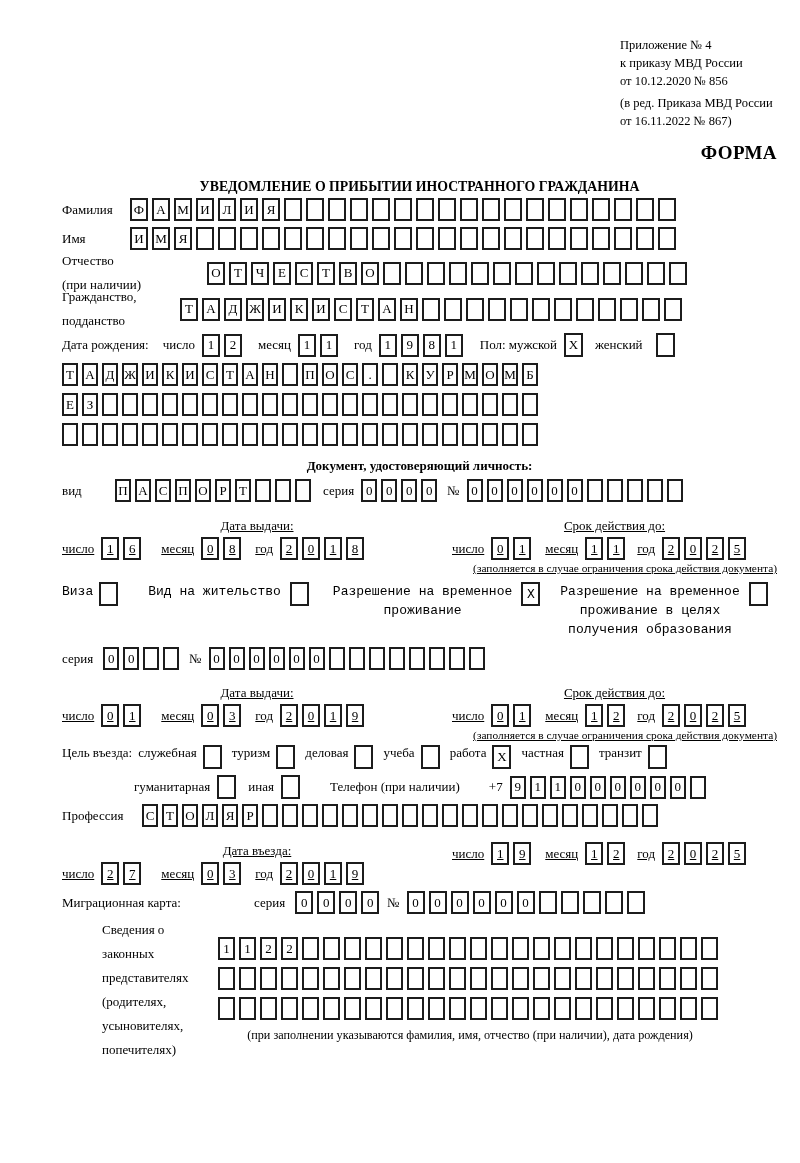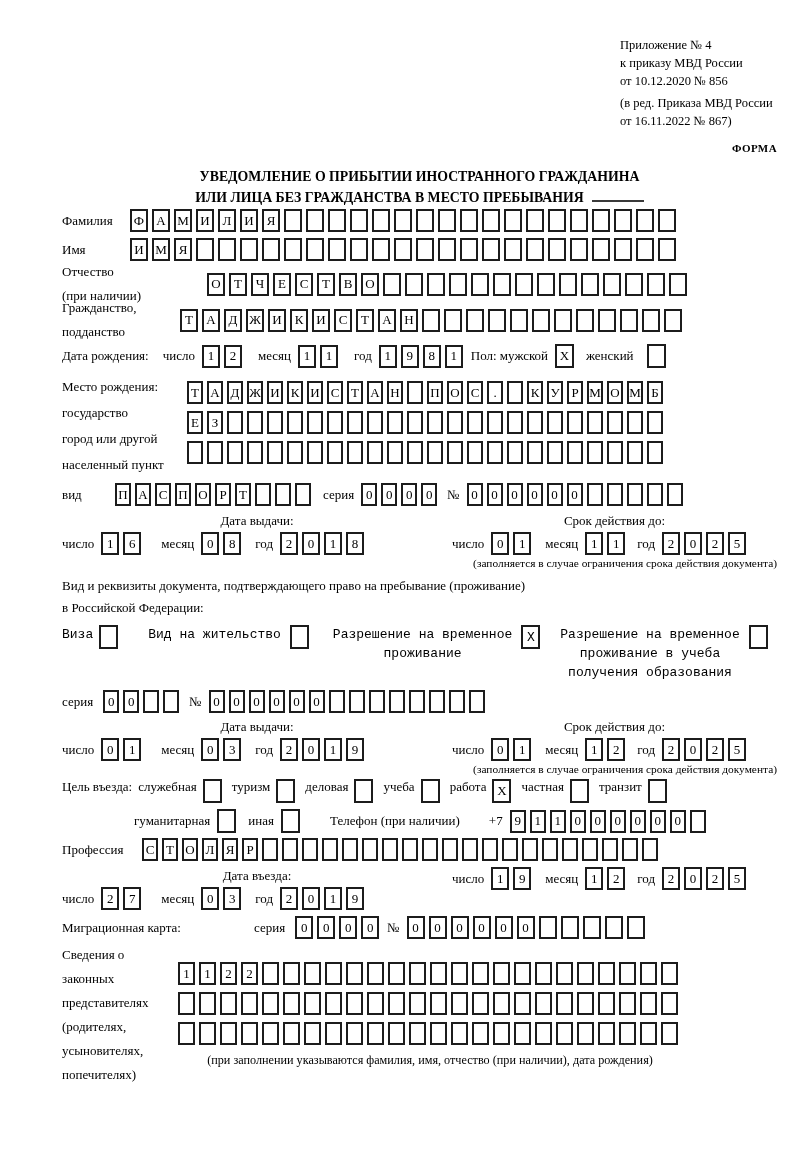--- a/index.html
+++ b/index.html
@@ -4,21 +4,21 @@
 <style>
   * { box-sizing: border-box; }
   html,body { margin:0; padding:0; background:#ffffff; }
   .page {
     width:800px; height:1163px; background:#fff; color:#000;
     font-family:"Liberation Serif","DejaVu Serif",serif; font-size:13px;
     padding:36px 23px 0 62px; overflow:hidden; position:relative;
   }
   .annex { margin-left:558px; font-size:12.5px; line-height:18px; }
   .annex .amend { margin-top:4px; }
-  .forma { text-align:right; font-weight:bold; font-size:11px; margin-top:12px; letter-spacing:.4px; }
+  .forma { text-align:right; font-weight:bold; font-size:19px; margin-top:12px; letter-spacing:.4px; }
   .title { text-align:center; font-weight:bold; font-size:13.8px; line-height:21px; margin-top:12px; }
   .blank-line { display:inline-block; width:52px; height:14px; border-bottom:2px solid #3a3a3a; margin-left:8px; }
   .sec-heading { font-weight:bold; font-size:13px; margin-top:18px; margin-bottom:20px; }
 
   .frow { display:flex; align-items:center; margin-bottom:4px; }
   .frow.center { align-items:center; }
   .h36 { height:36px; overflow:visible; margin-bottom:0; }
   .flabel { flex:none; line-height:25px; }
   .multi div { line-height:24px; }
 
@@ -28,26 +28,26 @@
     display:flex; align-items:center; justify-content:center; font-size:13px; background:#fff;
   }
   .mid .cell { width:17px; }
   .tight .cell { width:16px; }
   .cb {
     flex:none; width:19px; height:24px; border:2px solid #1c1c1c;
     display:inline-flex; align-items:center; justify-content:center; font-size:13px;
   }
 
   .w68 { width:68px; } .w145 { width:145px; } .w118 { width:118px; }
-  .w125 { width:125px; } .w53 { width:53px; } .w116 { width:116px; }
+  .w125 { width:125px; } .w53 { width:53px; } .w116 { width:116px;margin-left:40px; }
 
   .inl { margin-right:7px; flex:none; }
   .gap12 { margin-right:12px; }
 
-  .dates { margin-top:5px; }
+  .dates { margin-top:14px;text-decoration:underline; }
   .dates .cols { display:flex; }
   .dcol-left { width:390px; flex:none; }
   .dcol-right { flex:1; }
   .dtitle { text-align:center; line-height:17px; margin-bottom:3px; }
   .drow { display:flex; align-items:center; }
   .dnote { text-align:right; font-size:11.4px; line-height:15px; margin-top:1px; }
 
   .intro { margin-top:4px; line-height:22px; }
   .opts { display:flex; align-items:flex-start; margin-top:6px; margin-bottom:8px;font-family:Liberation Mono, monospace; }
   .opt { display:flex; align-items:flex-start; flex:none; }
@@ -75,21 +75,20 @@
     <div class="amend">
       <div>(в ред. Приказа МВД России</div>
       <div>от 16.11.2022 № 867)</div>
     </div>
   </div>
 
   <div class="forma">ФОРМА</div>
 
   <div class="title">
     <div>УВЕДОМЛЕНИЕ О ПРИБЫТИИ ИНОСТРАННОГО ГРАЖДАНИНА</div>
-    <div><span>ИЛИ ЛИЦА БЕЗ ГРАЖДАНСТВА В МЕСТО ПРЕБЫВАНИЯ</span><span class="blank-line"></span></div>
   </div>
 
 
   <div class="frow">
     <div class="flabel w68">Фамилия</div>
     <div class="cells">
         <span class="cell">Ф</span>
         <span class="cell">А</span>
         <span class="cell">М</span>
         <span class="cell">И</span>
@@ -223,33 +222,27 @@
         <span class="cell">1</span>
         <span class="cell">1</span>
       </span>
     <span class="inl">год</span>
     <span class="cells">
         <span class="cell">1</span>
         <span class="cell">9</span>
         <span class="cell">8</span>
         <span class="cell">1</span>
       </span>
-    <span class="inl" style="margin-left:4px;">Пол: мужской</span>
+    <span class="inl" style="margin-left:13px;">Пол: мужской</span>
     <span class="cb">X</span>
     <span class="inl" style="margin-left:12px;">женский</span>
     <span class="cb" style="margin-left:6px;"></span>
   </div>
 
   <div class="frow" style="margin-top:6px;">
-    <div class="flabel multi w125" style="line-height:26px;">
-      <div style="line-height:26px;">Место рождения:</div>
-      <div style="line-height:26px;">государство</div>
-      <div style="line-height:26px;">город или другой</div>
-      <div style="line-height:26px;">населенный пункт</div>
-    </div>
     <div class="rows-col tight">
       <div class="cells">
           <span class="cell">Т</span>
           <span class="cell">А</span>
           <span class="cell">Д</span>
           <span class="cell">Ж</span>
           <span class="cell">И</span>
           <span class="cell">К</span>
           <span class="cell">И</span>
           <span class="cell">С</span>
@@ -318,20 +311,21 @@
           <span class="cell"></span>
           <span class="cell"></span>
           <span class="cell"></span>
           <span class="cell"></span>
           <span class="cell"></span>
           <span class="cell"></span>
         </div>
     </div>
   </div>
 
+  <div style="text-align:center; font-weight:bold; line-height:18px; margin-bottom:3px;">Документ, удостоверяющий личность:</div>
 
   <div class="frow center tight">
     <span class="flabel w53">вид</span>
     <span class="cells">
         <span class="cell">П</span>
         <span class="cell">А</span>
         <span class="cell">С</span>
         <span class="cell">П</span>
         <span class="cell">О</span>
         <span class="cell">Р</span>
@@ -406,45 +400,41 @@
               <span class="cell">0</span>
               <span class="cell">2</span>
               <span class="cell">5</span>
             </span>
         </div>
       </div>
     </div>
     <div class="dnote">(заполняется в случае ограничения срока действия документа)</div>
   </div>
 
-  <div class="intro">
-    <div>Вид и реквизиты документа, подтверждающего право на пребывание (проживание)</div>
-    <div>в Российской Федерации:</div>
-  </div>
 
   <div class="opts">
     <div class="opt">
       <span class="olabel">Виза</span>
       <span class="cb" style="margin-left:6px;"></span>
     </div>
     <div class="opt" style="margin-left:30px;">
       <span class="olabel">Вид на жительство</span>
       <span class="cb"></span>
     </div>
     <div class="opt" style="margin-left:24px;">
       <span class="olabel ctr">
         <span style="display:block;">Разрешение на временное</span>
         <span style="display:block;">проживание</span>
       </span>
       <span class="cb">X</span>
     </div>
     <div class="opt" style="margin-left:20px;">
       <span class="olabel ctr">
         <span style="display:block;">Разрешение на временное</span>
-        <span style="display:block;">проживание в учеба</span>
+        <span style="display:block;">проживание в целях</span>
         <span style="display:block;">получения образования</span>
       </span>
       <span class="cb"></span>
     </div>
   </div>
 
   <div class="frow center tight">
     <span class="inl" style="margin-right:10px;">серия</span>
     <span class="cells">
         <span class="cell">0</span>

